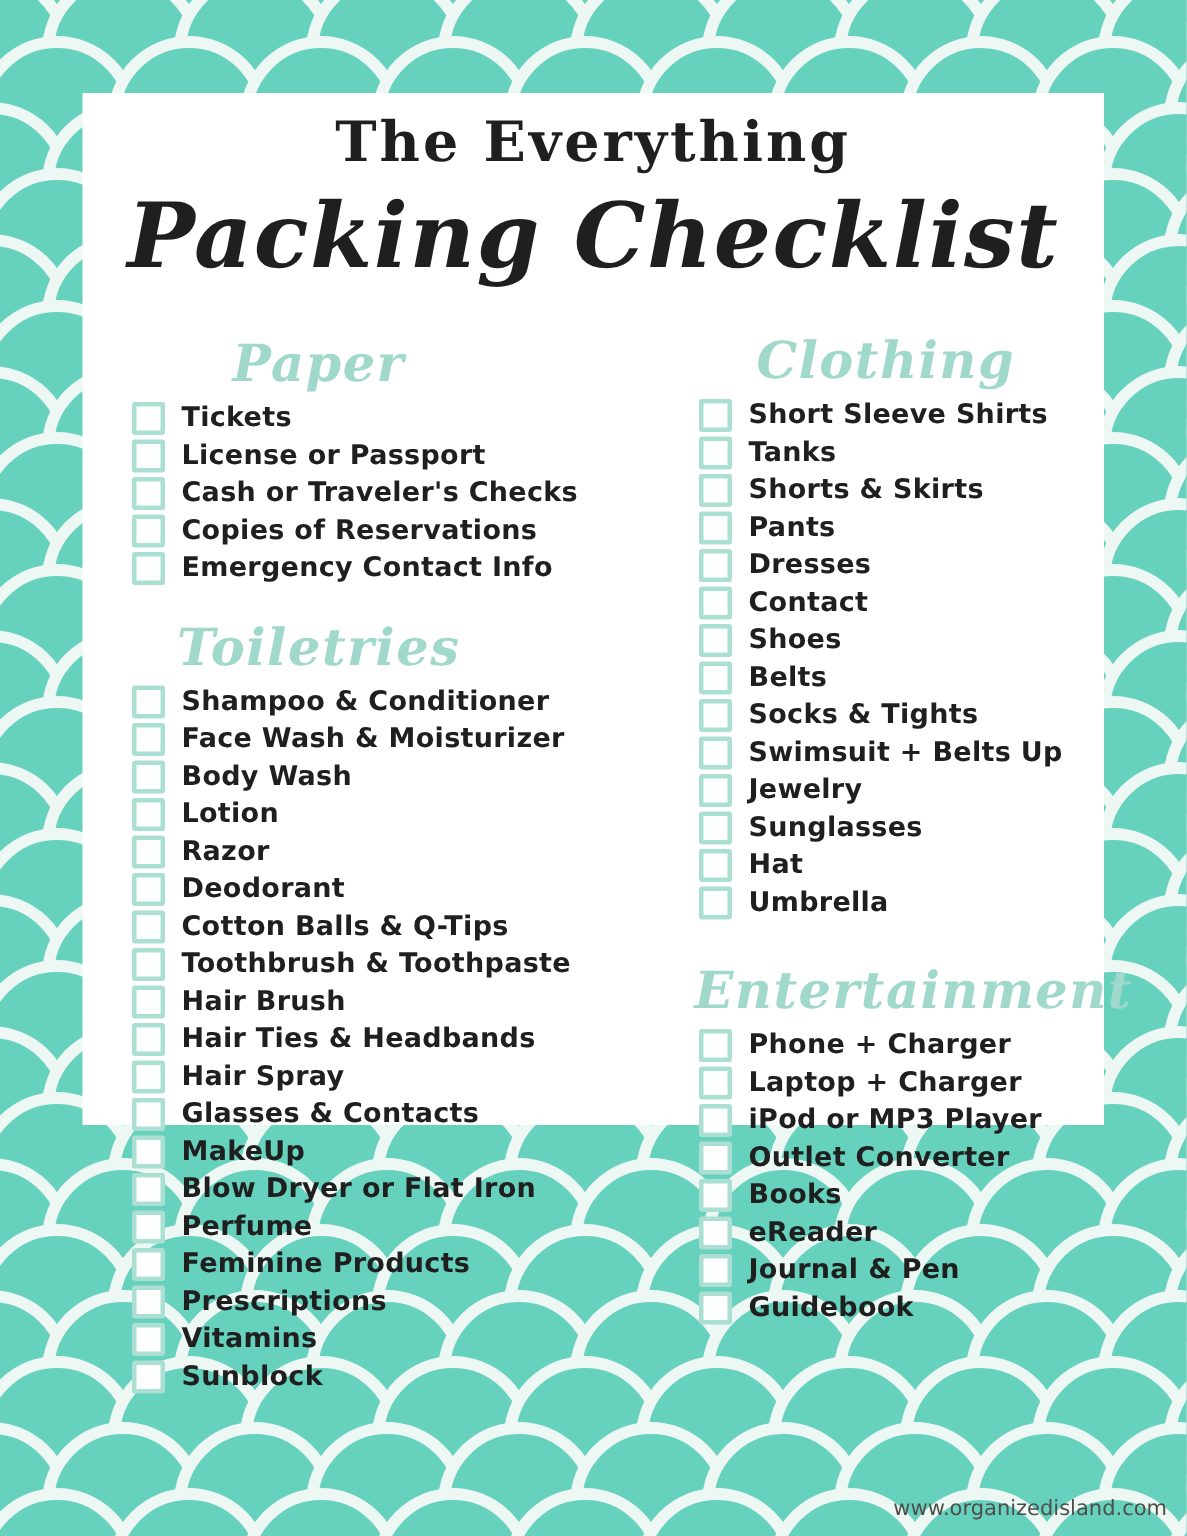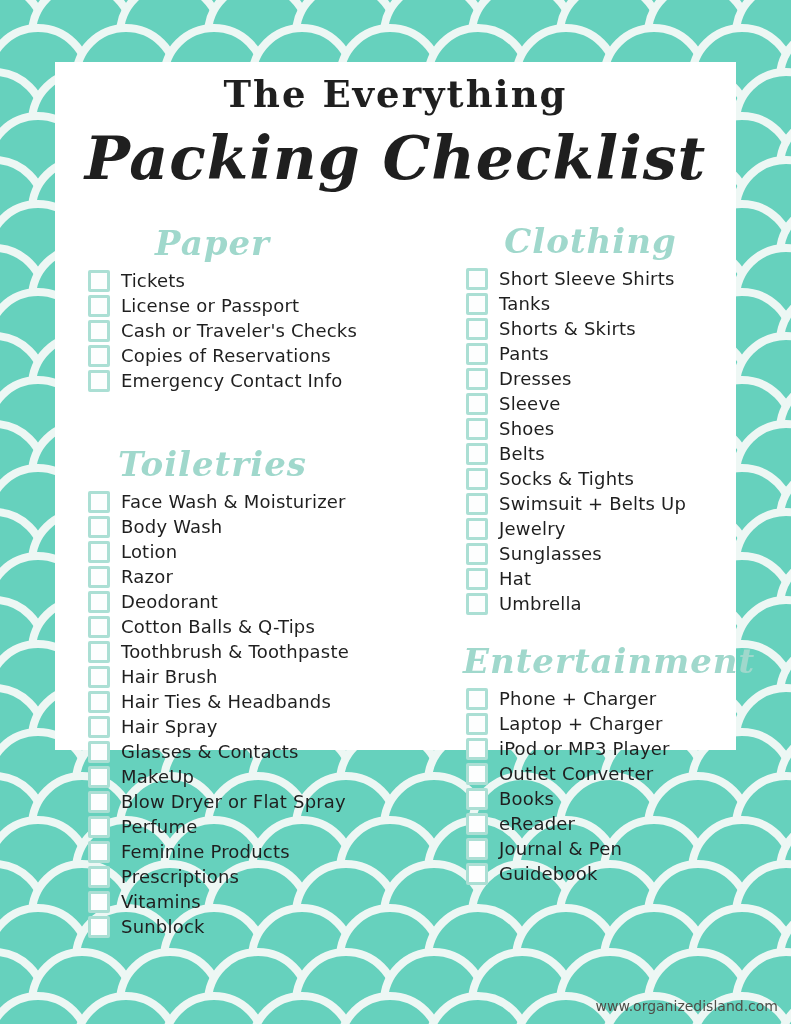--- a/index.html
+++ b/index.html
@@ -70,31 +70,32 @@
     font-family: "DejaVu Serif", serif;
     font-style: italic;
     font-weight: 700;
     font-size: 34px;
     line-height: 42px;
     color: var(--heading-teal, #a0d8cc);
     letter-spacing: 1px;
   }
   .checklist-section.paper .section-heading,
   .checklist-section.clothing .section-heading { margin-top: 8px; }
-  .checklist-section.toiletries .section-heading { margin-top: 50px; }
+  .checklist-section.toiletries .section-heading { margin-top: 18px; }
   .checklist-section.entertainment .section-heading { margin-top: 24px; }
   ul.item-list {
     list-style: none;
     margin: 0;
     padding: 0;
   }
   li.item {
     display: flex;
-    align-items: center;
+    align-items: flex-start;
     height: 25px;
+    font-weight: bold;
   }
   .checkbox {
     flex: 0 0 auto;
     width: 16px;
     height: 16px;
     margin-left: 3px;
     margin-right: 11px;
     border: 3px solid var(--checkbox-border, #abdfd4);
     border-radius: 2px;
     background: #fdfefe;
@@ -414,20 +415,24 @@
             <span class="checkbox"></span>
             <span class="item-label">Emergency Contact Info</span>
           </li>
         </ul>
       </section>
       <section class="checklist-section toiletries">
         <h2 class="section-heading">Toiletries</h2>
         <ul class="item-list">
           <li class="item">
             <span class="checkbox"></span>
+            <span class="item-label">Shampoo &amp; Conditioner</span>
+          </li>
+          <li class="item">
+            <span class="checkbox"></span>
             <span class="item-label">Face Wash &amp; Moisturizer</span>
           </li>
           <li class="item">
             <span class="checkbox"></span>
             <span class="item-label">Body Wash</span>
           </li>
           <li class="item">
             <span class="checkbox"></span>
             <span class="item-label">Lotion</span>
           </li>
@@ -462,21 +467,21 @@
           <li class="item">
             <span class="checkbox"></span>
             <span class="item-label">Glasses &amp; Contacts</span>
           </li>
           <li class="item">
             <span class="checkbox"></span>
             <span class="item-label">MakeUp</span>
           </li>
           <li class="item">
             <span class="checkbox"></span>
-            <span class="item-label">Blow Dryer or Flat Spray</span>
+            <span class="item-label">Blow Dryer or Flat Iron</span>
           </li>
           <li class="item">
             <span class="checkbox"></span>
             <span class="item-label">Perfume</span>
           </li>
           <li class="item">
             <span class="checkbox"></span>
             <span class="item-label">Feminine Products</span>
           </li>
           <li class="item">
@@ -513,21 +518,21 @@
           <li class="item">
             <span class="checkbox"></span>
             <span class="item-label">Pants</span>
           </li>
           <li class="item">
             <span class="checkbox"></span>
             <span class="item-label">Dresses</span>
           </li>
           <li class="item">
             <span class="checkbox"></span>
-            <span class="item-label">Sleeve</span>
+            <span class="item-label">Contact</span>
           </li>
           <li class="item">
             <span class="checkbox"></span>
             <span class="item-label">Shoes</span>
           </li>
           <li class="item">
             <span class="checkbox"></span>
             <span class="item-label">Belts</span>
           </li>
           <li class="item">

